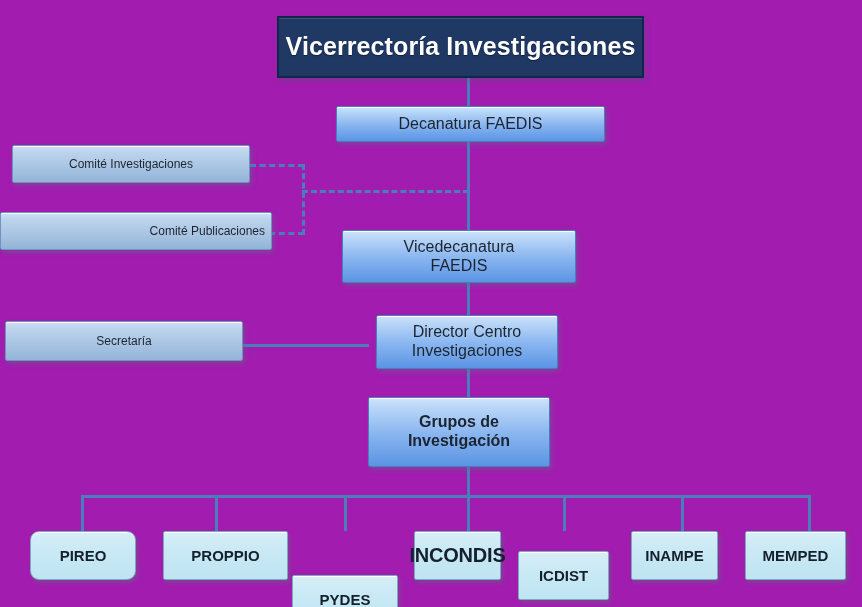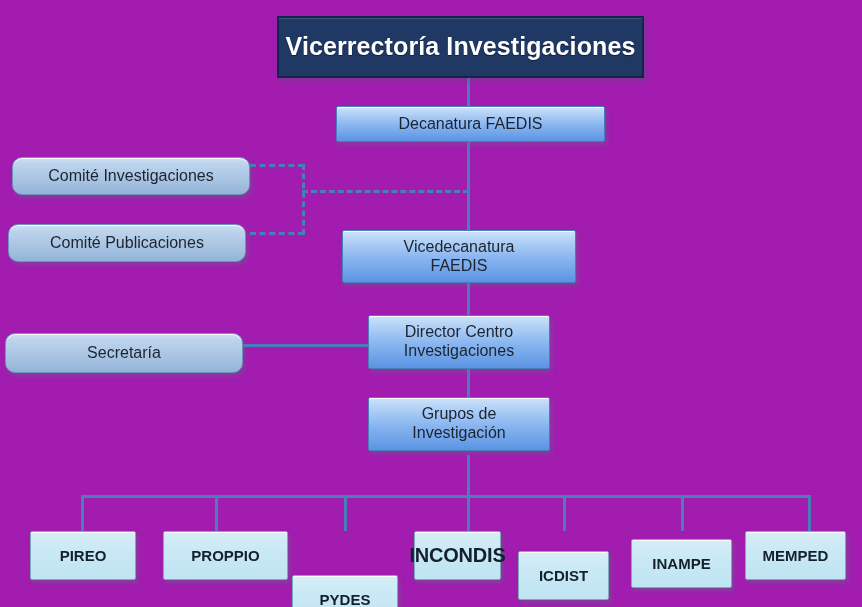--- a/index.html
+++ b/index.html
@@ -71,25 +71,24 @@
     font-size: 16px;
     box-shadow: 2px 3px 5px rgba(90,110,140,0.42),
                 inset 0 1px 0 rgba(255,255,255,0.85);
   }
 
   
   .node-slate {
     background: linear-gradient(to bottom,
                 #cfdff2 0%, #bcd3ec 18%, #a8c4e2 60%, #93b4d8 100%);
     border: 1px solid #6f93bb;
-    border-radius: 10px;
-    font-size: 16px;
+    border-radius: 2px;
+    font-size: 12px;
     box-shadow: 2px 3px 5px rgba(90,110,140,0.42),
                 inset 0 1px 0 rgba(255,255,255,0.85);
-    margin-top: 12px;
   }
 
   
   .node-leaf {
     background: linear-gradient(to bottom,
                 #d6eef7 0%, #c9e9f5 40%, #bfe4f2 100%);
     border: 1px solid #7fa8bd;
     border-radius: 2px;
     font-size: 15px;
     font-weight: bold;
@@ -144,70 +143,70 @@
   </div>
 
   <div class="node node-blue" style="left:336px; top:106px; width:269px; height:36px;">
     <span class="label">Decanatura FAEDIS</span>
   </div>
 
   <div class="node node-slate" style="left:12px; top:145px; width:238px; height:38px;">
     <span class="label">Comité Investigaciones</span>
   </div>
 
-  <div class="node node-slate" style="left:8px; top:212px; width:238px; height:38px;">
+  <div class="node node-slate" style="left:0; top:212px; width:272px; height:38px;justify-content:flex-end;">
     <span class="label">Comité Publicaciones</span>
   </div>
 
   <div class="node node-slate" style="left:5px; top:321px; width:238px; height:40px;">
     <span class="label">Secretaría</span>
   </div>
 
   <div class="node node-blue" style="left:342px; top:230px; width:234px; height:53px;">
     <span>
       <span>Vicedecanatura</span><br>
       <span>FAEDIS</span>
     </span>
   </div>
 
-  <div class="node node-blue" style="left:368px; top:315px; width:182px; height:54px;">
+  <div class="node node-blue" style="left:376px; top:315px; width:182px; height:54px;">
     <span>
       <span>Director  Centro</span><br>
       <span>Investigaciones</span>
     </span>
   </div>
 
-  <div class="node node-blue" style="left:368px; top:397px; width:182px; height:54px;">
+  <div class="node node-blue" style="left:368px; top:397px; width:182px; height:70px;font-weight:bold;">
     <span>
       <span>Grupos  de</span><br>
       <span>Investigación</span>
     </span>
   </div>
 
-  <div class="node node-leaf" style="left:30px; top:531px; width:106px; height:49px;">
+  <div class="node node-leaf" style="left:30px; top:531px; width:106px; height:49px;border-radius:9px;">
     <span class="label">PIREO</span>
   </div>
 
   <div class="node node-leaf" style="left:163px; top:531px; width:125px; height:49px;">
     <span class="label">PROPPIO</span>
   </div>
 
   <div class="node node-leaf" style="left:292px; top:531px; width:106px; height:49px;margin-top:44px;">
     <span class="label">PYDES</span>
   </div>
 
   <div class="node node-leaf tight" style="left:414px; top:531px; width:87px; height:49px;">
     <span class="label">INCONDIS</span>
   </div>
 
   <div class="node node-leaf" style="left:518px; top:531px; width:91px; height:49px;margin-top:20px;">
     <span class="label">ICDIST</span>
   </div>
 
-  <div class="node node-leaf" style="left:631px; top:531px; width:101px; height:49px;margin-top:8px;">
+  <div class="node node-leaf" style="left:631px; top:531px; width:87px; height:49px;">
     <span class="label">INAMPE</span>
   </div>
 
   <div class="node node-leaf" style="left:745px; top:531px; width:101px; height:49px;">
     <span class="label">MEMPED</span>
   </div>
 
 </div>
 
 </body></html>

